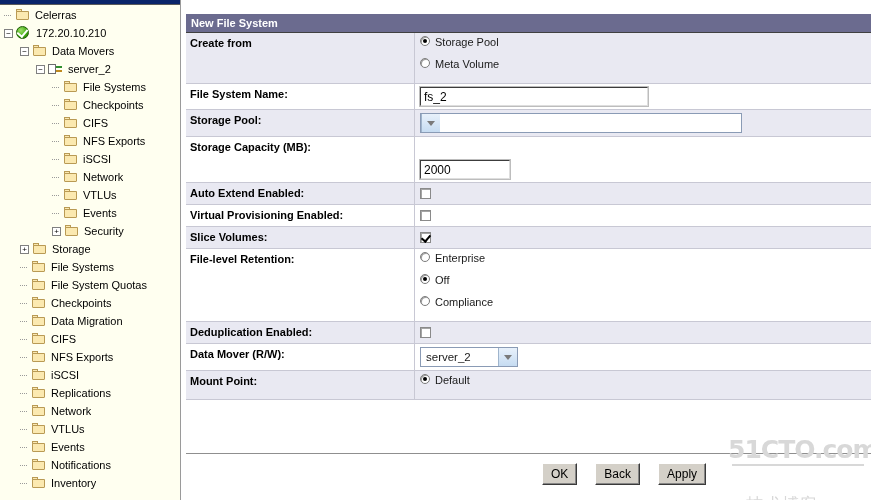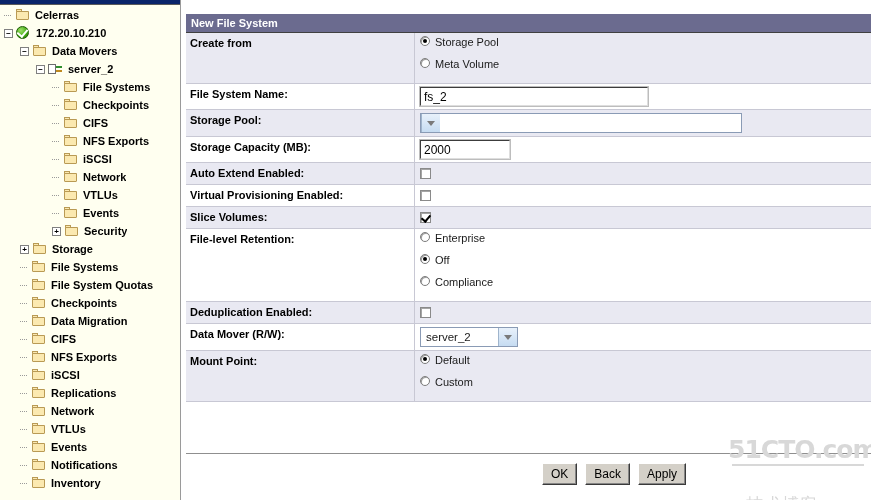--- a/index.html
+++ b/index.html
@@ -23,21 +23,21 @@
     position:absolute;left:0;top:0;width:181px;height:5px;
     background:#0a246a;
   }
   #sidebar-topstrip .under{
     position:absolute;left:0;top:4px;width:181px;height:1px;background:#5a5a5a;
   }
   #tree{position:absolute;left:0;top:6px;width:181px;}
   .tnode{
     position:relative;height:18px;line-height:18px;
     white-space:nowrap;font-size:11px;color:#000;
-    display:flex;align-items:center;font-weight:bold;
+    display:flex;align-items:center;
   }
   .tnode .lbl{padding-left:3px;overflow:hidden;}
   .tgl{
     width:9px;height:9px;border:1px solid #808080;background:#fff;
     font-size:8px;line-height:7px;text-align:center;color:#000;
     font-family:"Liberation Sans",sans-serif;
     margin-right:3px;flex:0 0 auto;box-sizing:border-box;
   }
   .dots{
     width:11px;height:18px;flex:0 0 auto;position:relative;
@@ -145,21 +145,21 @@
   
   .tinput{
     height:19px;line-height:19px;
     background:#ffffff;
     border-top:1px solid #3c3c3c;border-left:1px solid #3c3c3c;
     border-right:1px solid #dedede;border-bottom:1px solid #dedede;
     outline:1px solid #bdbdbd;
     padding:0 3px;box-sizing:border-box;font-size:12px;color:#000;
   }
   #fs-name-input{width:228px;}
-  #capacity-input{width:90px;}
+  #capacity-input{width:90px;margin-top:20px;}
 
   
   .sel{
     height:20px;display:flex;align-items:stretch;
     border:1px solid #8a9bb5;background:#ffffff;box-sizing:border-box;
   }
   .sel .txt{
     flex:1 1 auto;line-height:18px;padding-left:5px;font-size:11.5px;color:#1a1a1a;
     white-space:nowrap;overflow:hidden;
   }
@@ -176,21 +176,21 @@
   #storage-pool-select{width:322px;}
   #data-mover-select{width:98px;}
 
   
   #footer{
     position:absolute;left:0;bottom:0;width:685px;height:46px;
     border-top:1px solid #8f8f8f;
     background:#ffffff;
   }
   #btnrow{
-    position:absolute;left:356px;top:9px;display:flex;gap:8px;
+    position:absolute;left:356px;top:9px;display:flex;gap:18px;
   }
   .wbtn{
     min-width:32px;height:22px;line-height:20px;
     padding:0 8px;text-align:center;font-size:12px;color:#000;
     background:#d4d0c8;
     border-top:1px solid #ffffff;border-left:1px solid #ffffff;
     border-right:1px solid #3a3a3a;border-bottom:1px solid #3a3a3a;
     box-shadow:inset -1px -1px 0 #868686;
     box-sizing:border-box;cursor:default;
   }
@@ -549,24 +549,20 @@
       </div>
     </div>
 
     <div class="frow alt">
       <div class="fl">Mount Point:</div>
       <div class="fv">
         <div class="radline">
           <span class="radio on"></span>
           <span class="radlbl">Default</span>
         </div>
-        <div class="radline">
-          <span class="radio"></span>
-          <span class="radlbl">Custom</span>
-        </div>
       </div>
     </div>
 
     <div id="footer">
       <div id="btnrow">
         <div class="wbtn">OK</div>
         <div class="wbtn">Back</div>
         <div class="wbtn">Apply</div>
       </div>
     </div>

